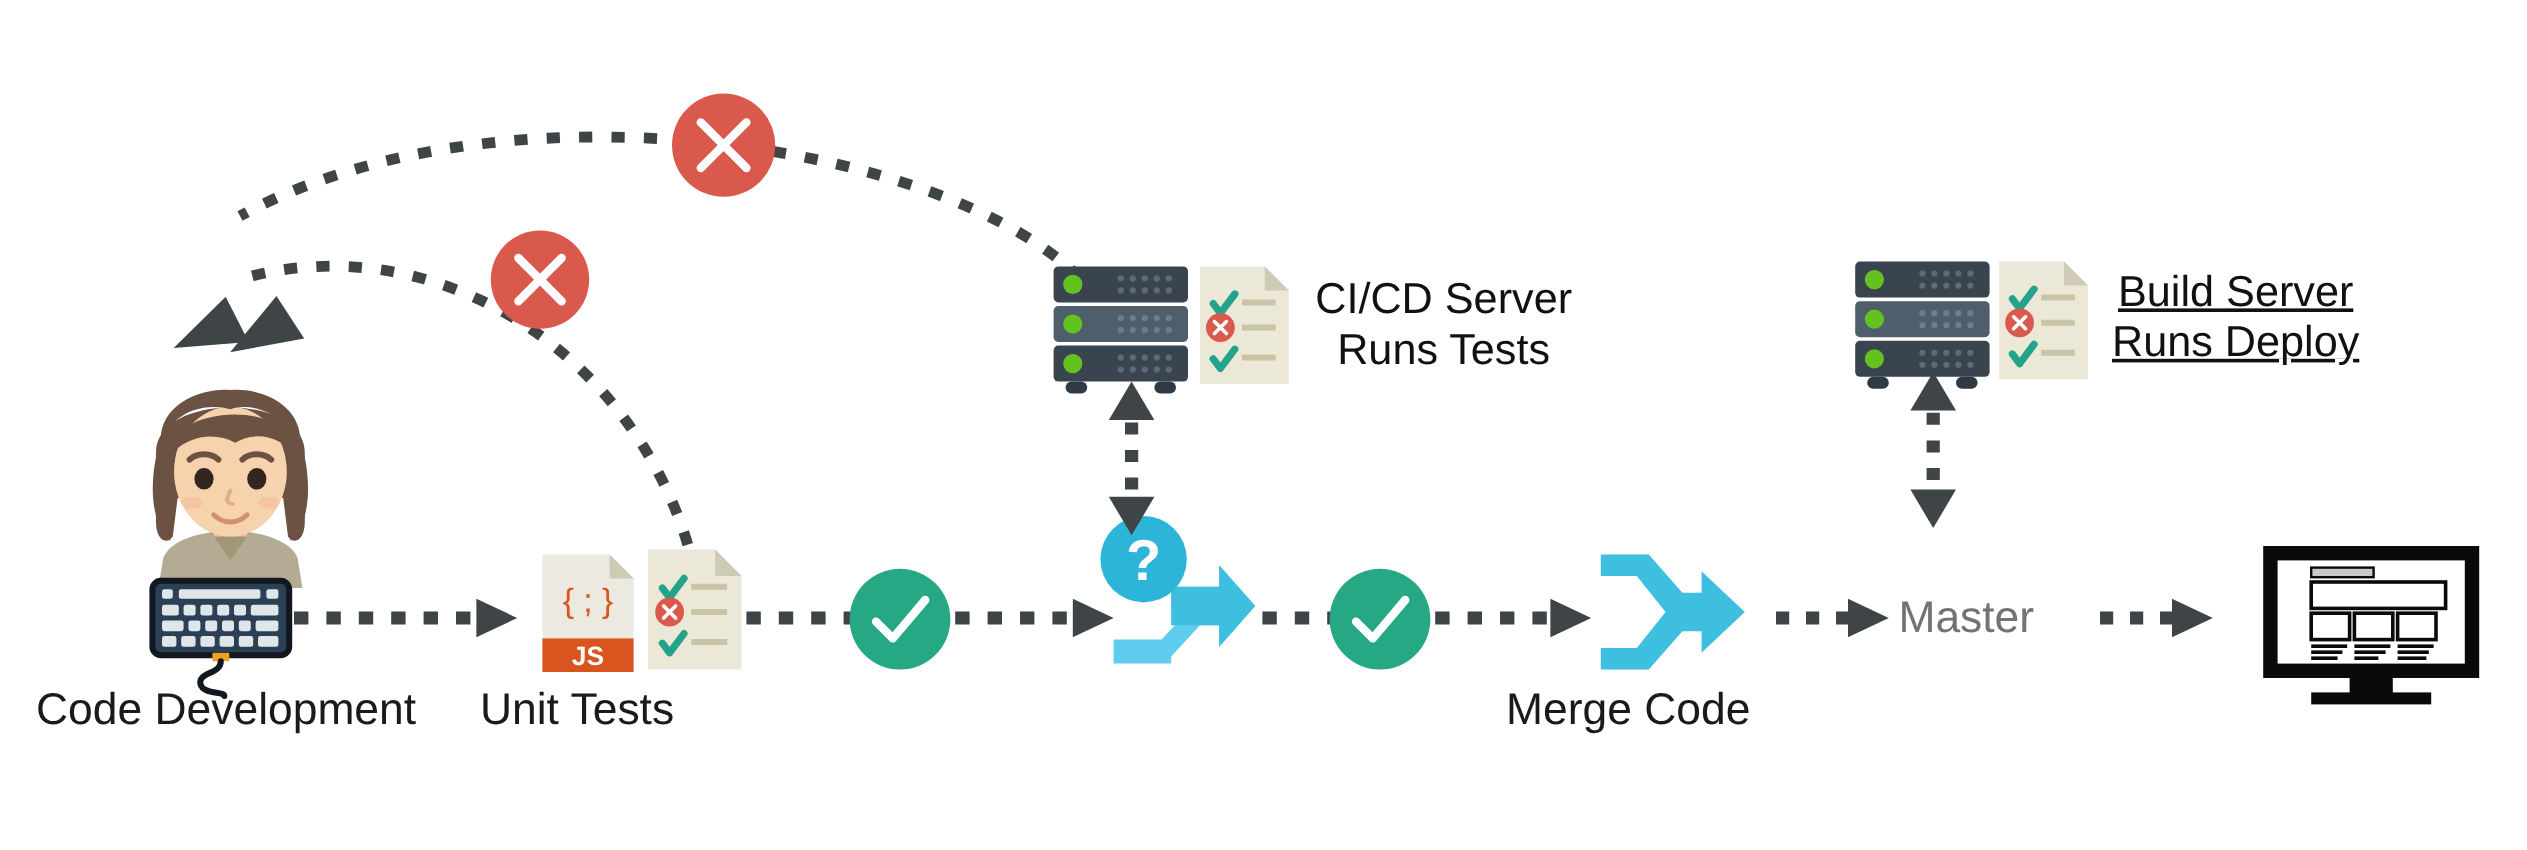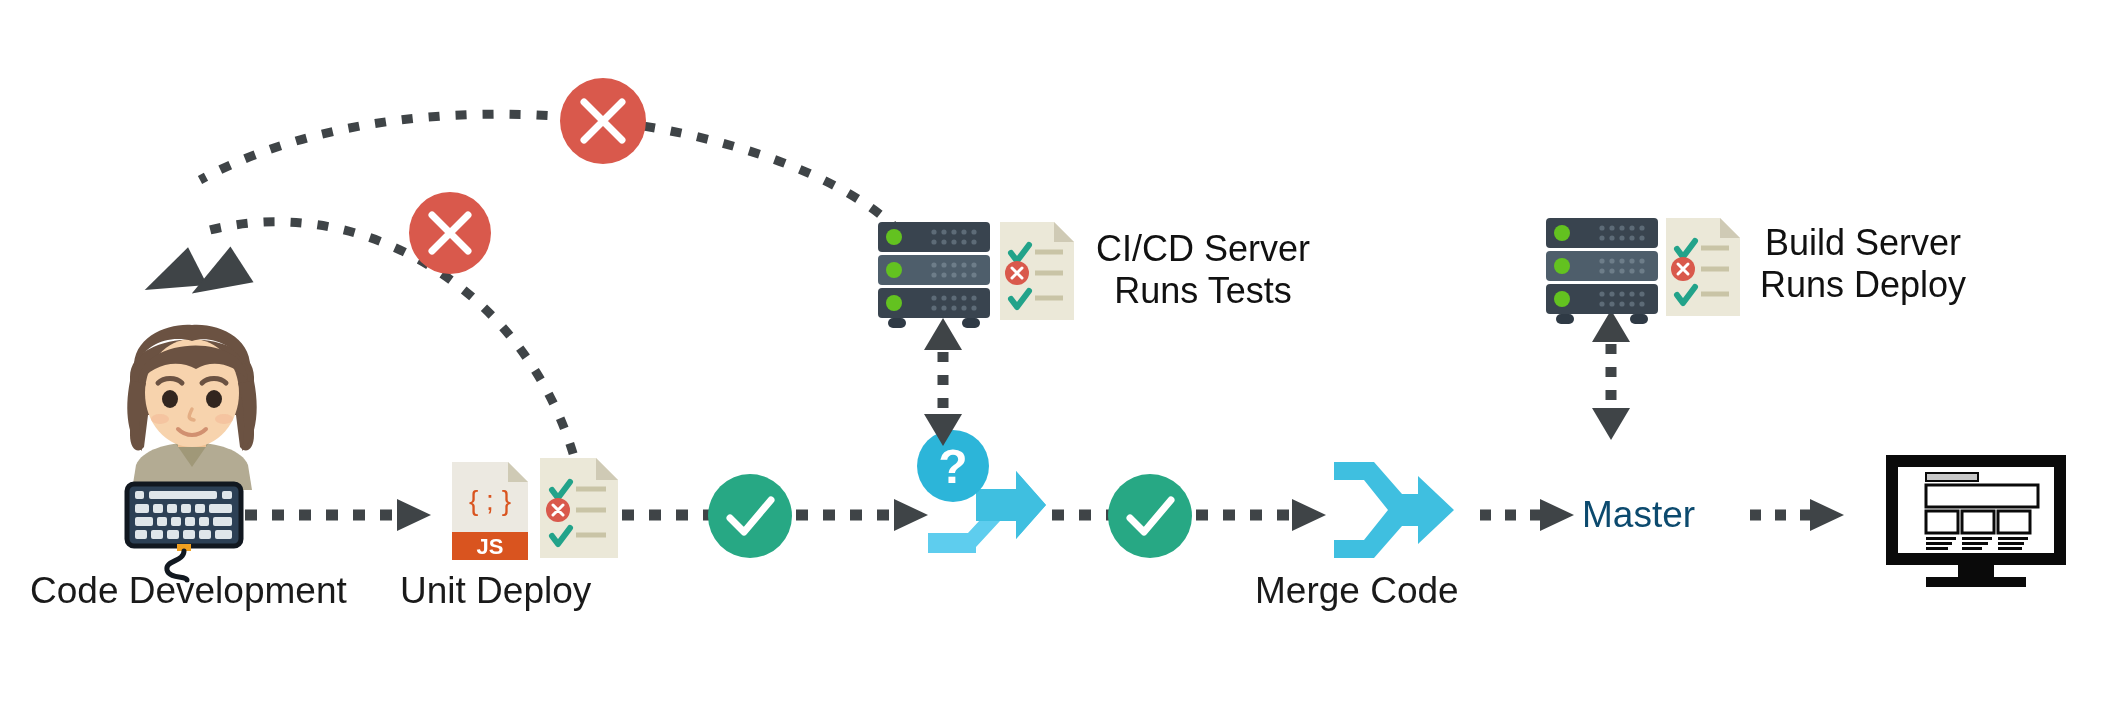--- a/index.html
+++ b/index.html
@@ -36,21 +36,21 @@
     font-size: 36px;
     line-height: 1.18;
     color: #111111;
     white-space: pre;
     text-align: center;
   }
   .inline-label {
     position: absolute;
     font-family: "Liberation Sans", sans-serif;
     font-size: 37px;
-    color: #0c4a6e;
+    color: #737373;
     white-space: nowrap;
     text-align: center;
   }
   svg { display: block; overflow: visible; }
 </style>
 </head>
 <body>
 
 <div id="canvas">
 
@@ -154,21 +154,21 @@
     <path d="M 56 0 L 78 22 L 56 22 Z" fill="#cfcab5"></path>
     <path d="M 12 32 L 18 40 L 30 24" stroke="#22a38a" stroke-width="6" fill="none" stroke-linecap="round" stroke-linejoin="round"></path>
     <line x1="36" y1="31" x2="66" y2="31" stroke="#c9c4a6" stroke-width="5"></line>
     <circle cx="18" cy="52" r="12" fill="#d9594c"></circle>
     <path d="M 13 47 L 23 57 M 23 47 L 13 57" stroke="#ffffff" stroke-width="3" stroke-linecap="round"></path>
     <line x1="36" y1="52" x2="66" y2="52" stroke="#c9c4a6" stroke-width="5"></line>
     <path d="M 12 78 L 18 86 L 30 70" stroke="#22a38a" stroke-width="6" fill="none" stroke-linecap="round" stroke-linejoin="round"></path>
     <line x1="36" y1="77" x2="66" y2="77" stroke="#c9c4a6" stroke-width="5"></line>
   </svg>
 
-  <div class="caption" style="left:400px; top:570px; width:280px;">Unit Deploy</div>
+  <div class="caption" style="left:400px; top:570px; width:280px;">Unit Tests</div>
 
   <svg class="node" style="left:622px; top:495px; width:110px; height:40px;">
     <line x1="0" y1="20" x2="110" y2="20" stroke="#3f4447" stroke-width="11" stroke-dasharray="12 15"></line>
   </svg>
 
   <svg class="node" style="left:708px; top:474px; width:84px; height:84px;">
     <circle cx="42" cy="42" r="42" fill="#27a884"></circle>
     <path d="M 22 44 L 36 58 L 63 26" stroke="#ffffff" stroke-width="7" fill="none" stroke-linecap="round" stroke-linejoin="round"></path>
   </svg>
 
@@ -342,21 +342,21 @@
     <path d="M 54 0 L 74 20 L 54 20 Z" fill="#cfcab5"></path>
     <path d="M 11 31 L 17 39 L 29 23" stroke="#22a38a" stroke-width="6" fill="none" stroke-linecap="round" stroke-linejoin="round"></path>
     <line x1="35" y1="30" x2="63" y2="30" stroke="#c9c4a6" stroke-width="5"></line>
     <circle cx="17" cy="51" r="12" fill="#d9594c"></circle>
     <path d="M 12 46 L 22 56 M 22 46 L 12 56" stroke="#ffffff" stroke-width="3" stroke-linecap="round"></path>
     <line x1="35" y1="51" x2="63" y2="51" stroke="#c9c4a6" stroke-width="5"></line>
     <path d="M 11 77 L 17 85 L 29 69" stroke="#22a38a" stroke-width="6" fill="none" stroke-linecap="round" stroke-linejoin="round"></path>
     <line x1="35" y1="76" x2="63" y2="76" stroke="#c9c4a6" stroke-width="5"></line>
   </svg>
 
-  <div class="side-label" style="left:1760px; top:222px;"><span>Build Server</span>
+  <div class="side-label" style="left:1760px; top:222px;text-decoration:underline;"><span>Build Server</span>
 <span>Runs Deploy</span></div>
 
   <svg class="node" style="left:1750px; top:495px; width:120px; height:40px;">
     <line x1="0" y1="20" x2="60" y2="20" stroke="#3f4447" stroke-width="11" stroke-dasharray="11 14"></line>
     <polygon points="60,4 94,20 60,36" fill="#3f4447"></polygon>
   </svg>
 
   <svg class="node" style="left:1886px; top:455px; width:180px; height:130px;">
     <rect x="0" y="0" width="180" height="110" fill="#0a0a0a"></rect>
     <rect x="12" y="12" width="156" height="86" fill="#ffffff"></rect>

